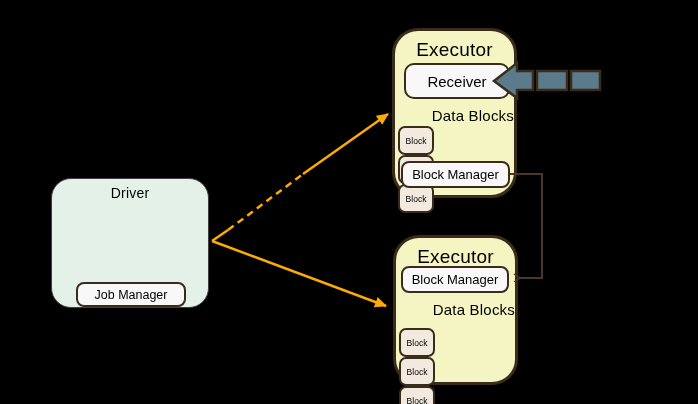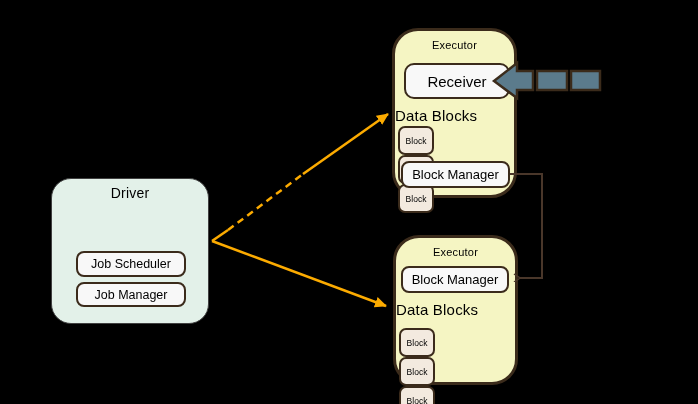--- a/index.html
+++ b/index.html
@@ -18,41 +18,41 @@
     background:var(--bg);
     font-family:"Liberation Sans", sans-serif;
     color:#000;
     overflow:hidden;
   }
   #stage{position:relative;width:698px;height:404px;background:var(--bg);}
 
   
   .container-box{position:absolute;box-sizing:border-box;}
   .driver{
-    left:51px;top:178px;width:158px;height:146px;
+    left:51px;top:178px;width:158px;height:130px;
     background:var(--driver-fill);
     border:1.5px solid #404040;
     border-radius:20px;
     padding-left:36px;
   }
   .executor-top{
     left:392px;top:28px;width:125px;height:170px;
     background:var(--executor-fill);
     border:3px solid var(--brown);
     border-radius:26px;
   }
   .executor-bottom{
     left:393px;top:235px;width:125px;height:150px;
     background:var(--executor-fill);
     border:3px solid var(--brown);
     border-radius:26px;
   }
   .box-title{
     position:absolute;left:0;right:0;text-align:center;
-    font-size:11px;letter-spacing:0.2px;
+    font-size:19px;letter-spacing:0.2px;
   }
   .driver .box-title{top:6px;font-size:14px;}
   .executor-top .box-title{top:8px;}
   .executor-bottom .box-title{top:8px;}
 
   
   .inner-box{
     position:absolute;box-sizing:border-box;
     background:var(--box-fill);
     border:2px solid var(--brown);
@@ -66,21 +66,21 @@
   .job-man{left:24px;top:103px;width:110px;height:25px;font-size:12.5px;align-items:center;}
 
   .receiver{
     left:9px;top:32px;width:106px;height:36px;
     border-width:2.5px;border-radius:10px;font-size:15px;
   }
   .block-manager-1{left:6px;top:130px;width:109px;height:27px;border-radius:8px;font-size:13px;}
   .block-manager-2{left:5px;top:28px;width:108px;height:27px;border-radius:8px;font-size:13px;}
 
   .data-blocks-label{
-    position:absolute;left:0;right:0;text-align:left;
+    position:absolute;left:0;right:0;text-align:right;
     font-size:15px;letter-spacing:0.2px;
   }
   .dbl-1{top:76px;}
   .dbl-2{top:63px;}
 
   .blocks-row{position:absolute;display:flex;flex-direction:column;}
   .br-1{left:3px;top:95px;}
   .br-2{left:3px;top:90px;}
   .block-chip{
     box-sizing:border-box;width:36px;height:29px;
@@ -100,23 +100,20 @@
   .mk-brown{stroke:#4A372A;stroke-width:1.5;fill:none;}
   .stream-shape{fill:var(--stream);stroke:var(--brown);stroke-width:2.5;}
 </style>
 </head>
 <body>
 
 <div id="stage">
 
   <div class="container-box driver">
     <div class="box-title">Driver</div>
-    <div class="inner-box job-sched">
-      <span>Job Scheduler</span>
-    </div>
     <div class="inner-box job-man">
       <span>Job Manager</span>
     </div>
   </div>
 
   <div class="container-box executor-top">
     <div class="box-title">Executor</div>
     <div class="inner-box receiver">
       <span>Receiver</span>
     </div>

